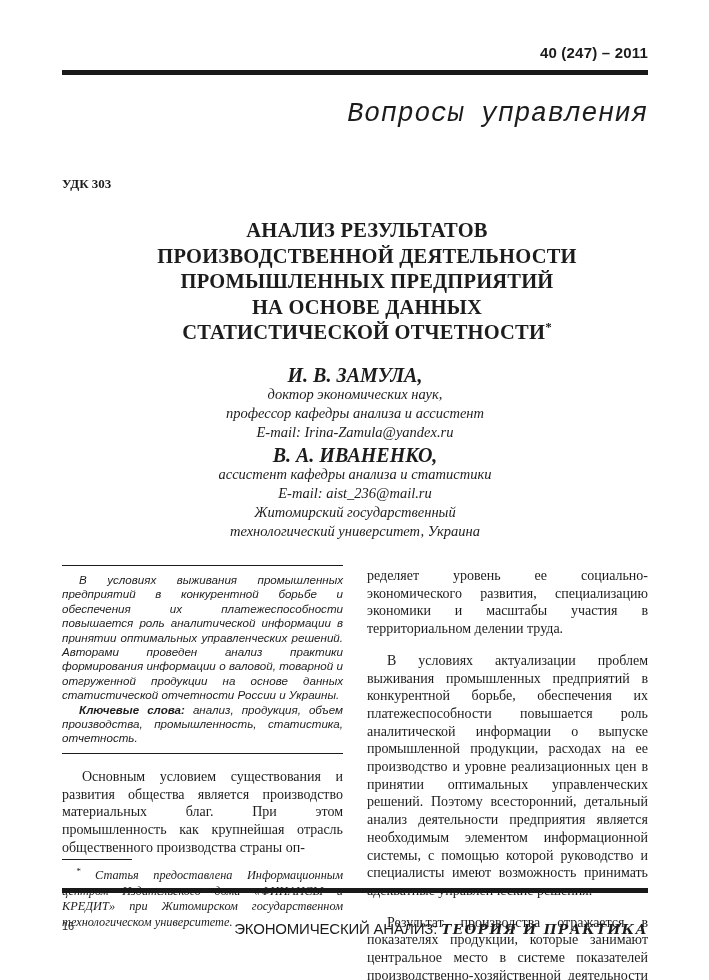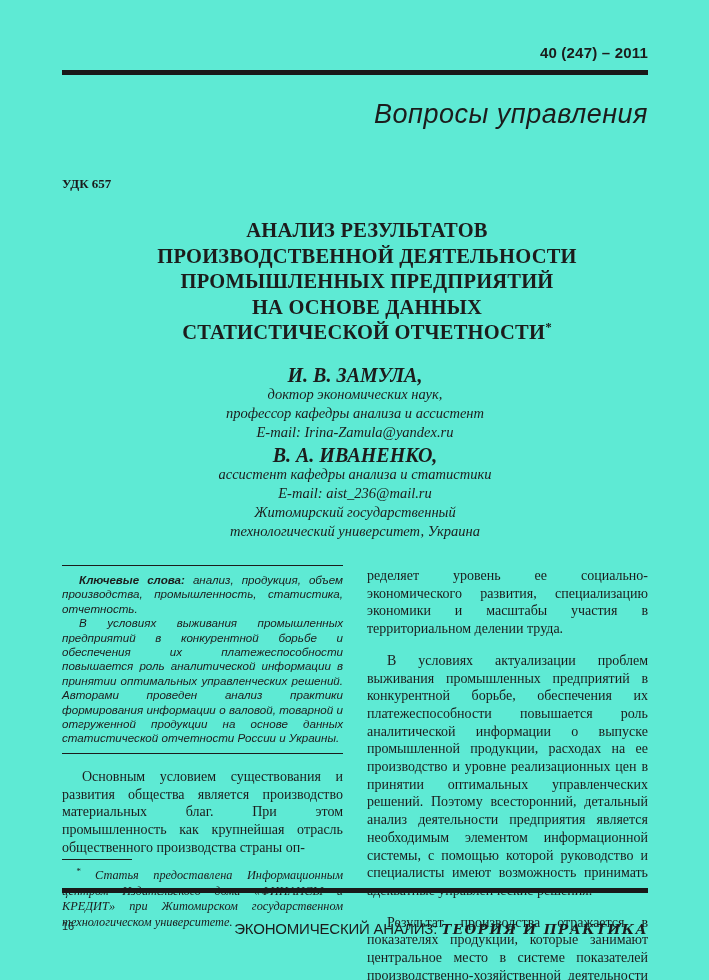--- a/index.html
+++ b/index.html
@@ -1,21 +1,21 @@
 <!DOCTYPE html>
 <html lang="ru"><head>
 <meta charset="utf-8">
 <style>
   html, body { margin: 0; padding: 0; background: #e8e8e8; }
   .page {
     position: relative;
     width: 709px;
     height: 980px;
     margin: 0 auto;
-    background: #5eead4;
+    background: #ffffff;
     color: #1c1c1c;
     font-family: "Liberation Serif", serif;
     overflow: hidden;
   }
 
   
   .issue {
     position: absolute;
     top: 44px;
     right: 61px;
@@ -29,21 +29,21 @@
     left: 62px;
     right: 61px;
     height: 5px;
     background: #191919;
   }
   .rule-top { top: 70px; }
   .section-title {
     position: absolute;
     top: 99px;
     right: 61px;
-    font-family: Liberation Sans, sans-serif;
+    font-family: Liberation Mono, monospace;
     font-style: italic;
     font-size: 27px;
     letter-spacing: 0.5px;
   }
 
   
   .udk {
     position: absolute;
     top: 176px;
     left: 62px;
@@ -167,21 +167,21 @@
 </style>
 </head>
 <body>
 
 <div class="page">
 
   <div class="issue">40 (247) – 2011</div>
   <div class="rule-thick rule-top"></div>
   <div class="section-title">Вопросы управления</div>
 
-  <div class="udk">УДК 657</div>
+  <div class="udk">УДК 303</div>
 
   <h1 class="title"><span class="t-lines">АНАЛИЗ РЕЗУЛЬТАТОВ
 ПРОИЗВОДСТВЕННОЙ ДЕЯТЕЛЬНОСТИ
 ПРОМЫШЛЕННЫХ ПРЕДПРИЯТИЙ
 НА ОСНОВЕ ДАННЫХ
 СТАТИСТИЧЕСКОЙ ОТЧЕТНОСТИ</span><sup>*</sup></h1>
 
   <div class="authors">
     <div class="author">
       <div class="author-name">И. В. ЗАМУЛА,</div>
@@ -195,22 +195,22 @@
 E-mail: aist_236@mail.ru
 Житомирский государственный
 технологический университет, Украина</div>
     </div>
   </div>
 
   <div class="columns">
 
     <div class="col left">
       <div class="abstract">
+        <p>В условиях выживания промышленных предприятий в конкурентной борьбе и обеспечения их платежеспособности повышается роль аналитической информации в принятии оптимальных управленческих решений. Авторами проведен анализ практики формирования информации о валовой, товарной и отгруженной продукции на основе данных статистической отчетности России и Украины.</p>
         <p><span class="kw-label">Ключевые слова:</span> <span>анализ, продукция, объем производства, промышленность, статистика, отчетность.</span></p>
-        <p>В условиях выживания промышленных предприятий в конкурентной борьбе и обеспечения их платежеспособности повышается роль аналитической информации в принятии оптимальных управленческих решений. Авторами проведен анализ практики формирования информации о валовой, товарной и отгруженной продукции на основе данных статистической отчетности России и Украины.</p>
         <div class="abstract-bottom-rule"></div>
       </div>
 
       <p class="body-par">Основным условием существования и развития общества является производство материальных благ. При этом промышленность как крупнейшая отрасль общественного производства страны оп-</p>
 
       <div class="footnote">
         <div class="footnote-rule"></div>
         <p class="footnote-text"><sup>*</sup> <span>Статья предоставлена Информационным центром Издательского дома «ФИНАНСЫ и КРЕДИТ» при Житомирском государственном технологическом университете.</span></p>
       </div>
     </div>

